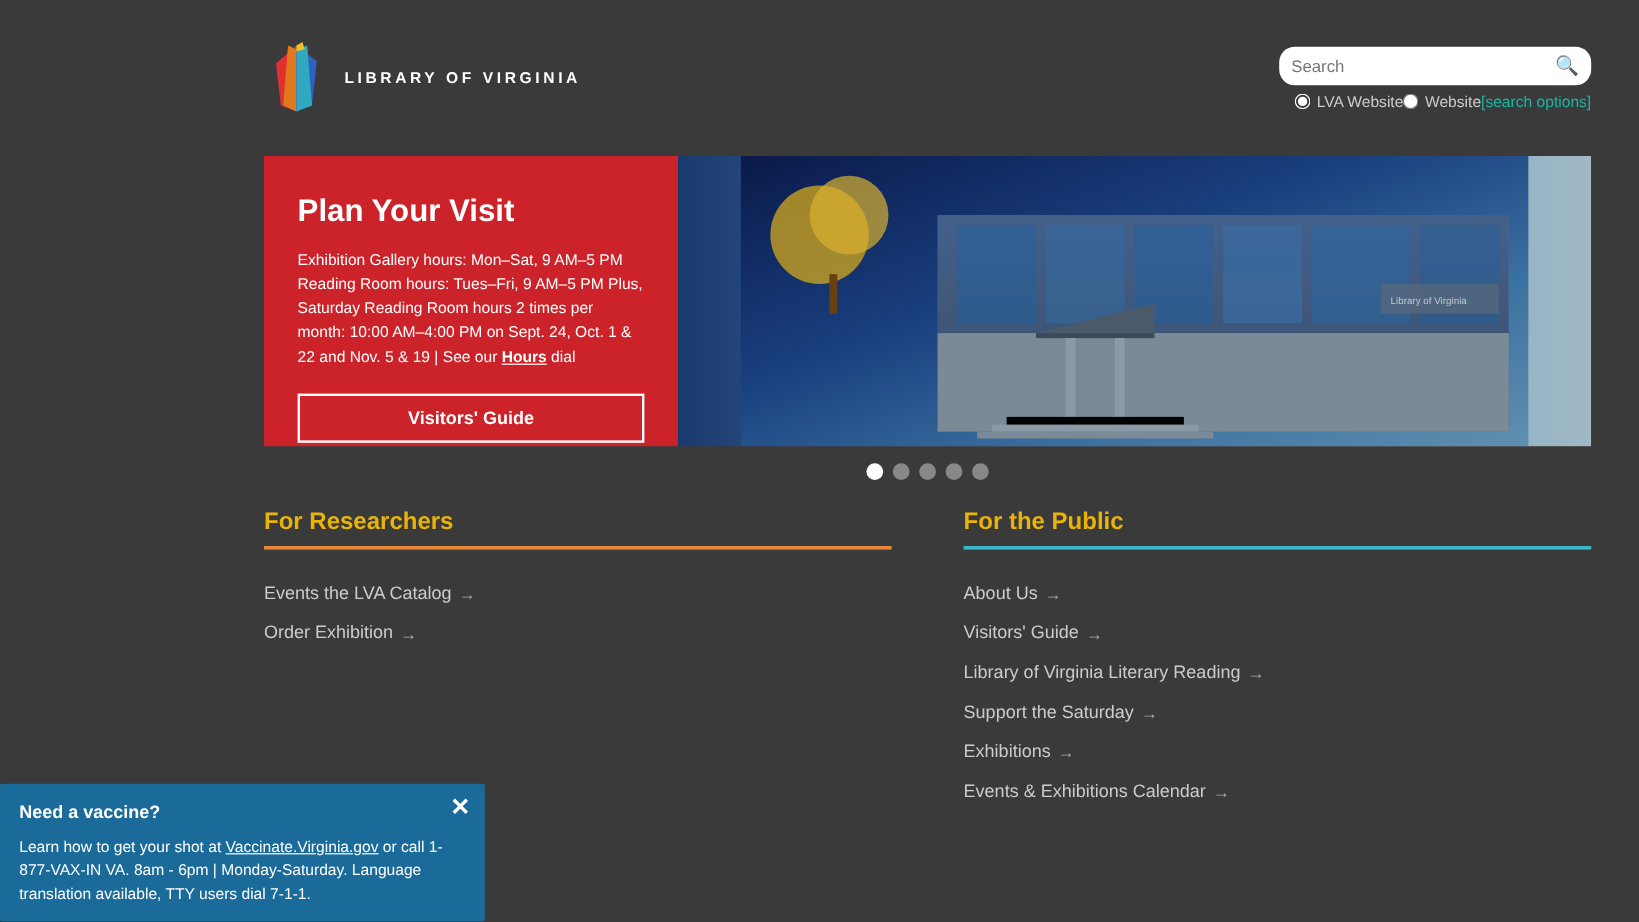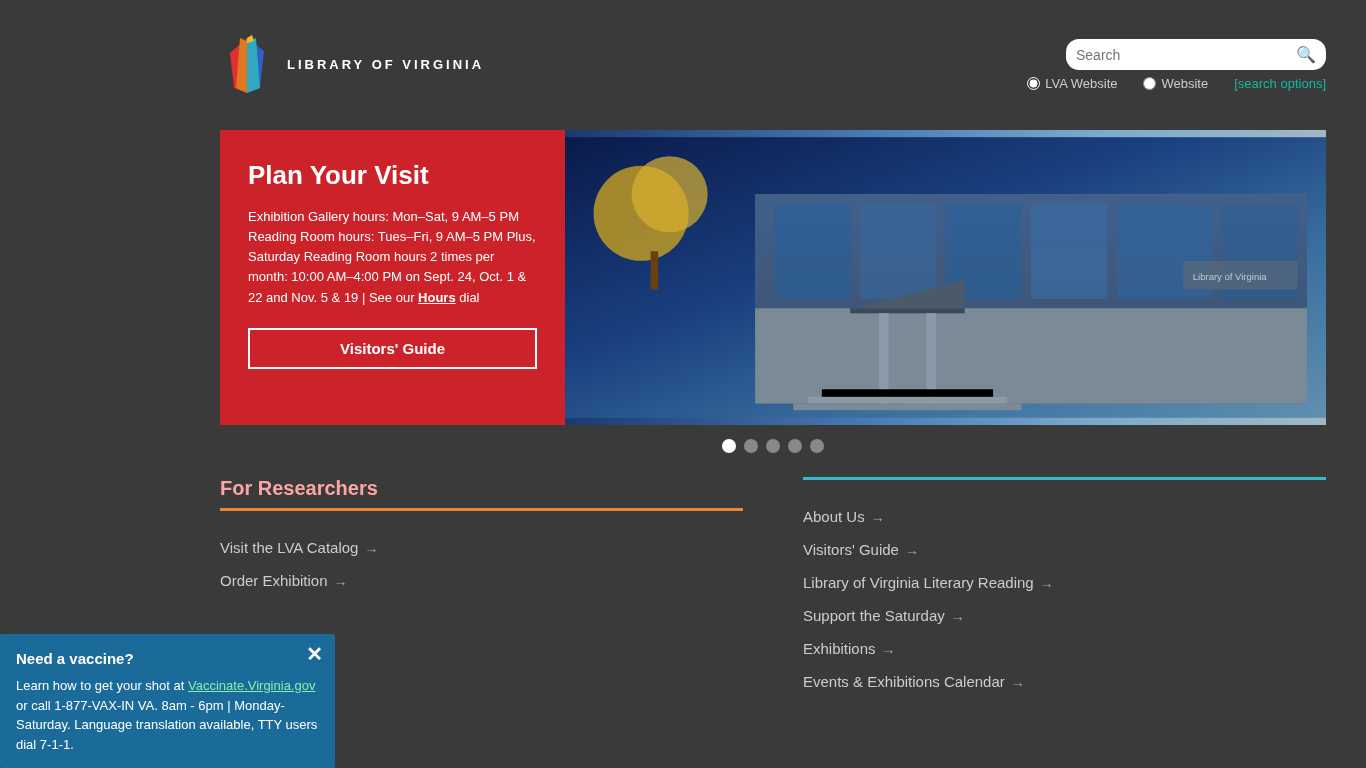--- a/index.html
+++ b/index.html
@@ -69,21 +69,21 @@
 
     .search-icon {
       color: #888;
       font-size: 16px;
       cursor: pointer;
     }
 
     .search-options {
       display: flex;
       align-items: center;
-      gap: 26px;
+      gap: 0;
       font-size: 13px;
       color: #ccc;
     }
 
     .radio-option {
       display: flex;
       align-items: center;
       gap: 5px;
       cursor: pointer;
     }
@@ -99,21 +99,21 @@
     }
 
     
     .carousel-wrapper {
       margin: 0 40px 0 220px;
       position: relative;
     }
 
     .carousel-container {
       display: flex;
-      height: 295px;
+      height: 242px;
       overflow: hidden;
       position: relative;
     }
 
     .slide-left {
       background-color: #cc2229;
       width: 345px;
       padding: 30px 28px;
       flex-shrink: 0;
       display: flex;
@@ -200,21 +200,21 @@
     }
 
     .section-right {
       flex: 1;
       padding-left: 20px;
     }
 
     .section-heading {
       font-size: 20px;
       font-weight: bold;
-      color: #fca5a5;
+      color: #eab308;
       margin-bottom: 8px;
     }
 
     .section-divider-orange {
       height: 3px;
       background-color: #e8873a;
       margin-bottom: 20px;
     }
 
     .section-divider-teal {
@@ -255,21 +255,21 @@
     }
 
     .vaccine-banner-title {
       font-size: 15px;
       font-weight: bold;
       color: #fff;
       margin-bottom: 6px;
     }
 
     .vaccine-link {
-      color: #86efac;
+      color: #ffffff;
       text-decoration: underline;
     }
 
     .vaccine-close {
       position: absolute;
       top: 10px;
       right: 12px;
       color: #fff;
       font-size: 20px;
       cursor: pointer;
@@ -397,30 +397,31 @@
   </div>
 </div>
 
 <div class="main-wrapper">
   <div class="main-content">
 
     <div class="section-left">
       <h2 class="section-heading">For Researchers</h2>
       <div class="section-divider-orange"></div>
       <a href="#" class="section-link">
-        <span>Visit the LVA Catalog</span>
+        <span>Events the LVA Catalog</span>
         <span class="arrow">→</span>
       </a>
       <a href="#" class="section-link">
         <span>Order Exhibition</span>
         <span class="arrow">→</span>
       </a>
     </div>
 
     <div class="section-right">
+      <h2 class="section-heading">For the Public</h2>
       <div class="section-divider-teal"></div>
       <a href="#" class="section-link">
         <span>About Us</span>
         <span class="arrow">→</span>
       </a>
       <a href="#" class="section-link">
         <span>Visitors' Guide</span>
         <span class="arrow">→</span>
       </a>
       <a href="#" class="section-link">
@@ -435,20 +436,20 @@
         <span>Exhibitions</span>
         <span class="arrow">→</span>
       </a>
       <a href="#" class="section-link">
         <span>Events &amp; Exhibitions Calendar</span>
         <span class="arrow">→</span>
       </a>
     </div>
   </div>
 
-  <div class="vaccine-banner" style="position:fixed; left:0; bottom:0; margin: 0 0 0 0; z-index:100; width:335px; border-radius:2px;padding-left:16px;">
+  <div class="vaccine-banner" style="position:fixed; left:0; bottom:0; margin: 0 0 0 0; z-index:100; width:404px; border-radius:2px;padding-left:16px;">
     <div class="vaccine-banner-title">Need a vaccine?</div>
     <div>
       <span>Learn how to get your shot at </span><a href="#" class="vaccine-link">Vaccinate.Virginia.gov</a><span> or call 1-877-VAX-IN VA. 8am - 6pm | Monday-Saturday. Language translation available, TTY users dial 7-1-1.</span>
     </div>
     <span class="vaccine-close">✕</span>
   </div>
 </div>
 
 </body></html>

